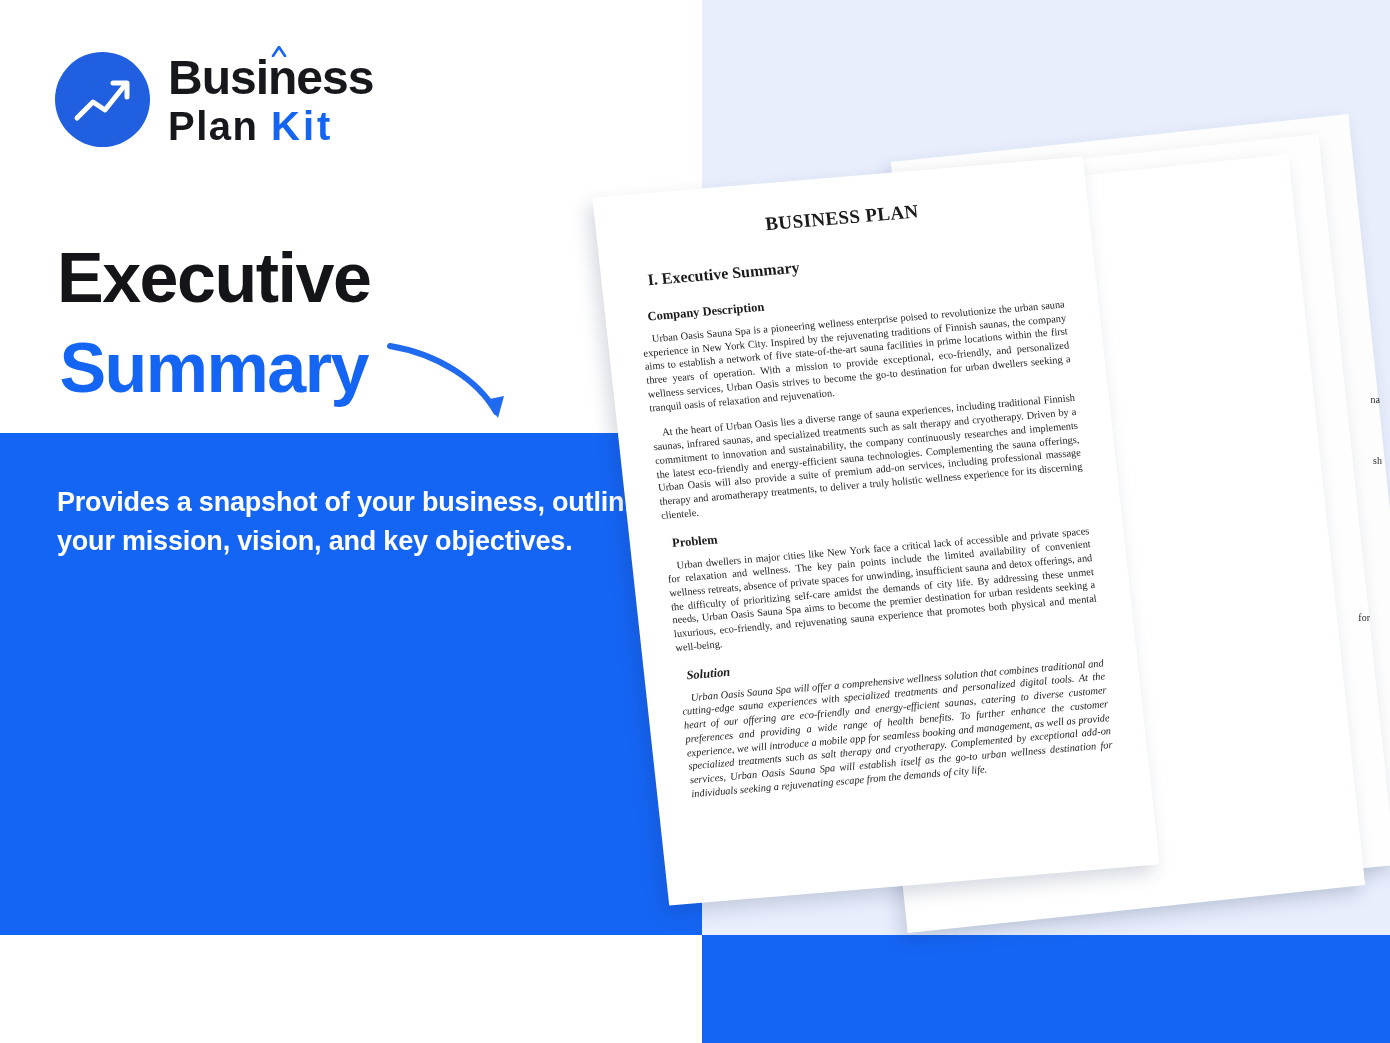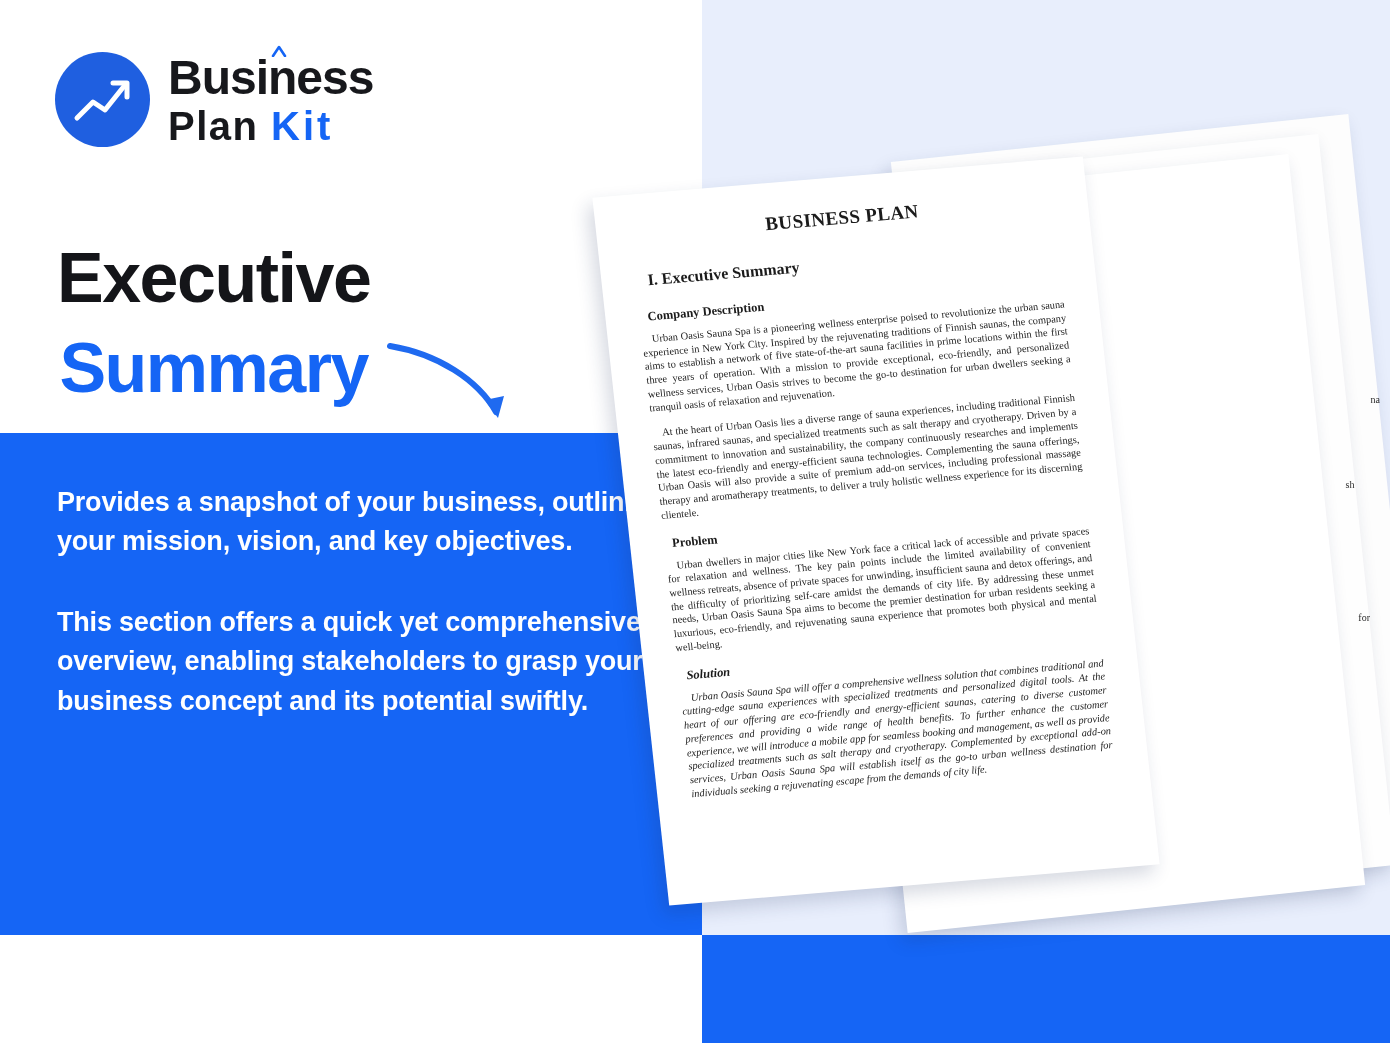--- a/index.html
+++ b/index.html
@@ -203,21 +203,21 @@
   
   .sliver {
     position: absolute;
     font-family: Liberation Serif, serif;
     font-size: 10px;
     color: #2b2b2b;
     line-height: 2.9;
     text-align: right;
   }
   .sliver-1 { left: 1310px; top: 385px; width: 70px; }
-  .sliver-2 { left: 1318px; top: 470px; width: 64px; text-align: center; }
+  .sliver-2 { left: 1318px; top: 446px; width: 64px; }
   .sliver-3 { left: 1300px; top: 603px; width: 70px; }
 </style>
 </head>
 <body>
 
 <div class="bg-white-left"></div>
 <div class="bg-blue-band"></div>
 <div class="bg-white-bottom"></div>
 <div class="bg-blue-strip"></div>
 
@@ -247,21 +247,20 @@
   <div class="title-line2">Summary</div>
 </div>
 
 <svg class="arrow" viewBox="0 0 130 100" aria-hidden="true">
   <path d="M4 6 C 52 14, 92 40, 110 72" fill="none" stroke="#1f6af0" stroke-width="6" stroke-linecap="round"></path>
   <path d="M112 78 L 99 60 L 118 56 Z" fill="#1f6af0"></path>
 </svg>
 
 <div class="desc">
   <p>Provides a snapshot of your business, outlining your mission, vision, and key objectives.</p>
-  <p class="second">This section offers a quick yet comprehensive overview, enabling stakeholders to grasp your business concept and its potential swiftly.</p>
 </div>
 
 <div class="doc-stack">
   <div class="sheet sheet-back3"></div>
   <div class="sheet sheet-back2"></div>
   <div class="sheet sheet-back1"></div>
 
   <div class="sheet sheet-front">
     <div class="doc-title">BUSINESS PLAN</div>
     <div class="doc-h1">I. Executive Summary</div>

